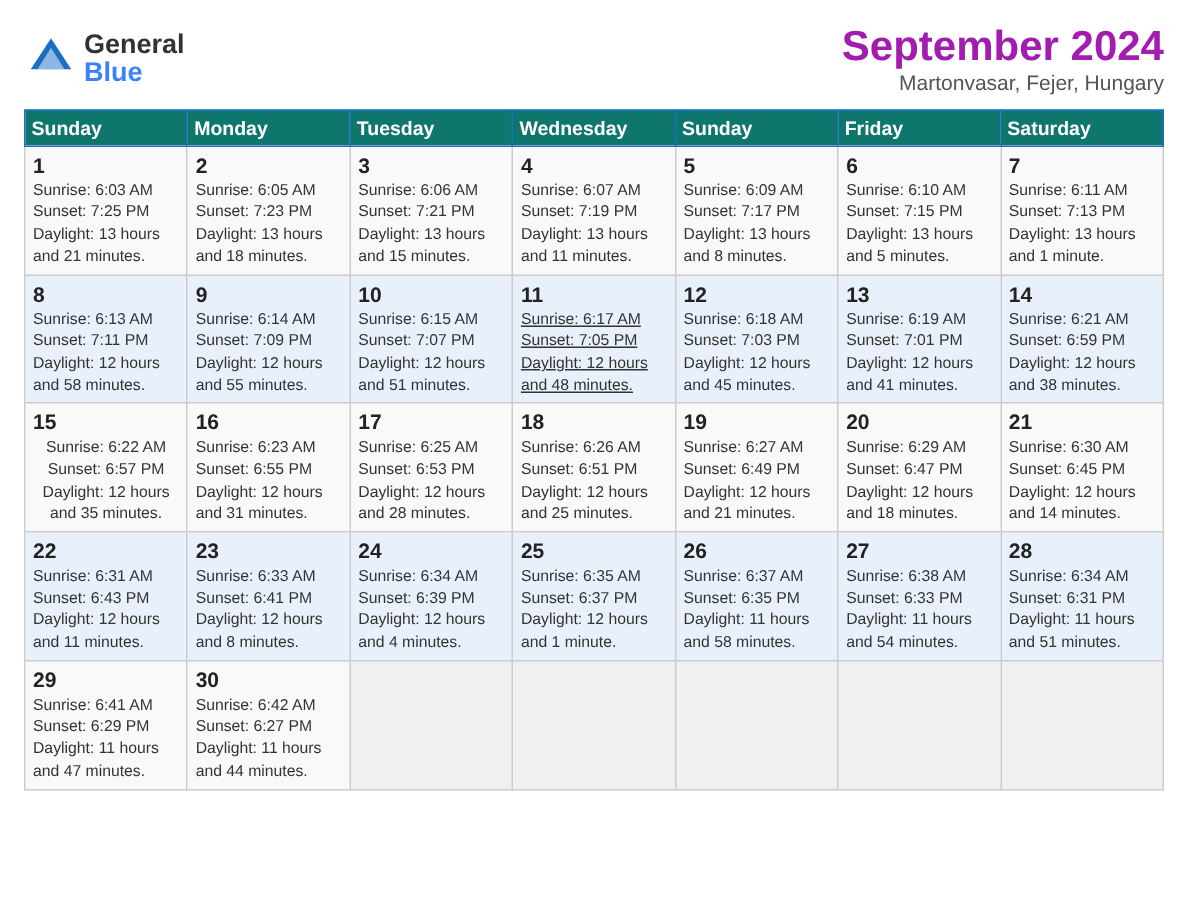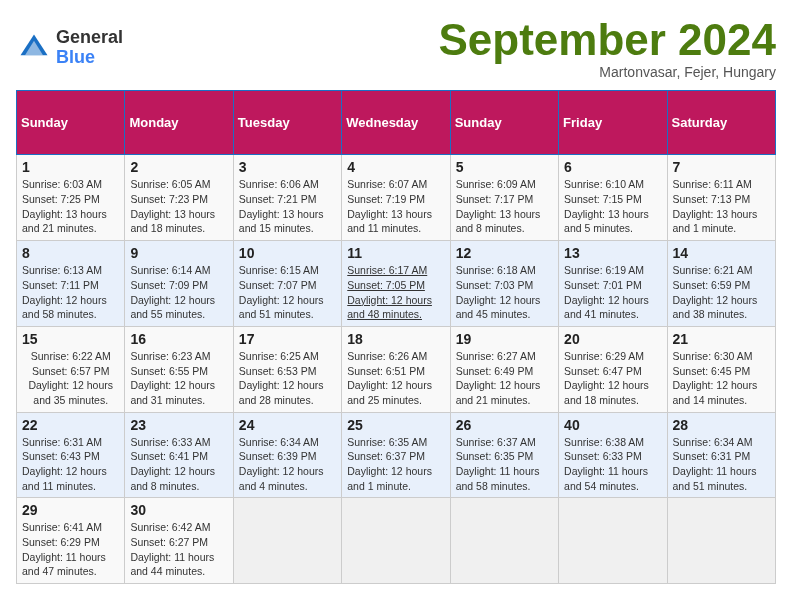--- a/index.html
+++ b/index.html
@@ -29,38 +29,38 @@
     .logo-text .general { color: #333; }
     .logo-text .blue { color: #3b82f6; }
     .logo-icon {
       width: 36px;
       height: 36px;
     }
     .title-block {
       text-align: right;
     }
     .month-title {
-      font-size: 44px;
+      font-size: 28px;
       font-weight: bold;
-      color: #4d7c0f;
+      color: #a21caf;
       line-height: 1.1;
     }
     .location {
       font-size: 14px;
       color: #555;
     }
     table {
       width: 100%;
       border-collapse: collapse;
       font-size: 11px;
     }
     thead tr th {
-      background-color: #be185d;
+      background-color: #0f766e;
       color: #fff;
-      padding: 24px 4px;
+      padding: 4px 4px;
       text-align: left;
       font-size: 13px;
       font-weight: bold;
       border: 1px solid #1a6fc4;
     }
     tbody tr td {
       border: 1px solid #ccc;
       vertical-align: top;
       padding: 4px 5px;
       width: calc(100% / 7);
@@ -278,21 +278,21 @@
 Sunset: 6:37 PM
 Daylight: 12 hours and 1 minute.</div>
         </td>
         <td>
           <span class="day-number">26</span>
           <div class="day-info" style="white-space: pre-line;">Sunrise: 6:37 AM
 Sunset: 6:35 PM
 Daylight: 11 hours and 58 minutes.</div>
         </td>
         <td>
-          <span class="day-number">40</span>
+          <span class="day-number">27</span>
           <div class="day-info" style="white-space: pre-line;">Sunrise: 6:38 AM
 Sunset: 6:33 PM
 Daylight: 11 hours and 54 minutes.</div>
         </td>
         <td>
           <span class="day-number">28</span>
           <div class="day-info" style="white-space: pre-line;">Sunrise: 6:34 AM
 Sunset: 6:31 PM
 Daylight: 11 hours and 51 minutes.</div>
         </td>

